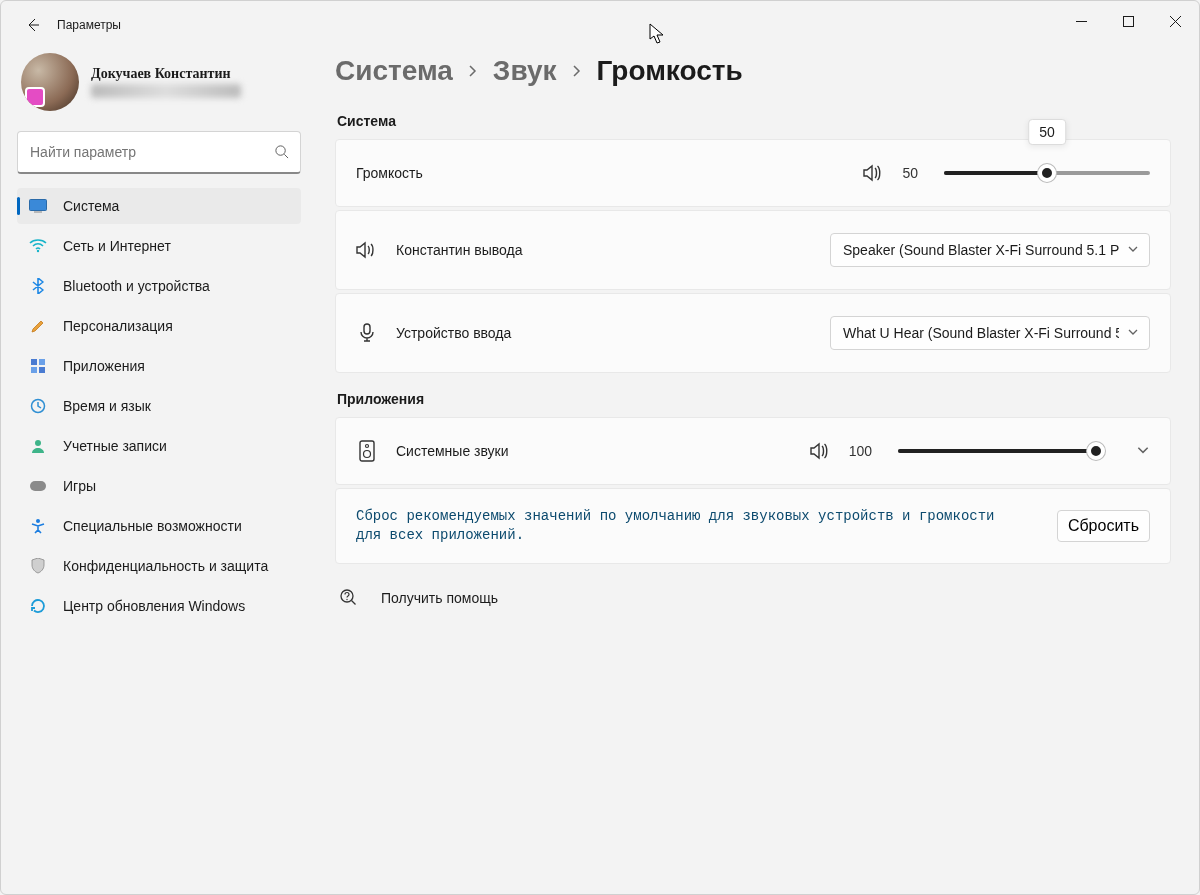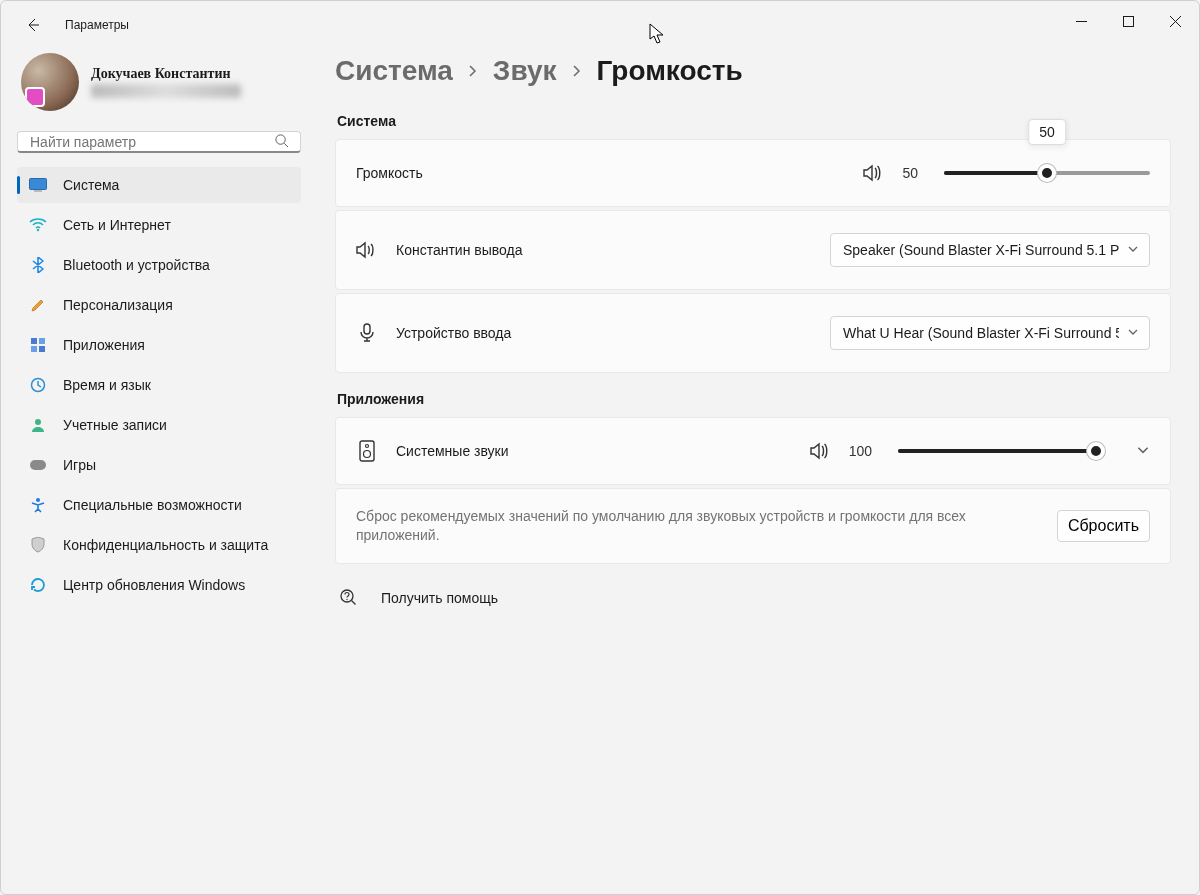--- a/index.html
+++ b/index.html
@@ -23,21 +23,21 @@
     align-items: center;
     padding: 0 0 0 18px;
     position: relative;
   }
   .back-arrow {
     width: 28px; height: 28px;
     display: flex; align-items: center; justify-content: center;
     cursor: pointer;
   }
   .titlebar-title {
-    margin-left: 18px;
+    margin-left: 10px;
     font-size: 12px;
   }
   .window-controls {
     position: absolute;
     right: 0; top: 0;
     display: flex;
     height: 40px;
   }
   .window-btn {
     width: 47px;
@@ -93,21 +93,21 @@
     margin-top: 2px;
   }
 
   
   .search {
     position: relative;
     margin: 6px 0 14px 0;
   }
   .search input {
     width: 100%;
-    height: 22px;
+    height: 43px;
     border: 1px solid #d4d4d4;
     border-radius: 4px;
     border-bottom: 2px solid #888;
     background: #fff;
     padding: 0 36px 0 12px;
     font-size: 14px;
     outline: none;
     font-family: inherit;
   }
   .search-icon {
@@ -252,21 +252,21 @@
     text-overflow: clip;
     font-size: 14px;
   }
   .dd-chevron { color:#636363; margin-left:8px; flex-shrink:0; }
 
   
   .expand-chevron { color:#636363; margin-left: 14px; }
 
   
   .reset-panel .panel-row { padding: 18px 20px; }
-  .reset-text { font-size: 14px; color: #737373; max-width: 640px; line-height: 1.35; }
+  .reset-text { font-size: 14px; color: #0c4a6e; max-width: 640px; line-height: 1.35; font-family: Liberation Mono, monospace; }
   .reset-btn {
     margin-left: auto;
     padding: 6px 10px;
     border: 1px solid #d4d4d4;
     border-radius: 4px;
     background: #fefefe;
     cursor: pointer;
     font-size: 16px;
   }
 

